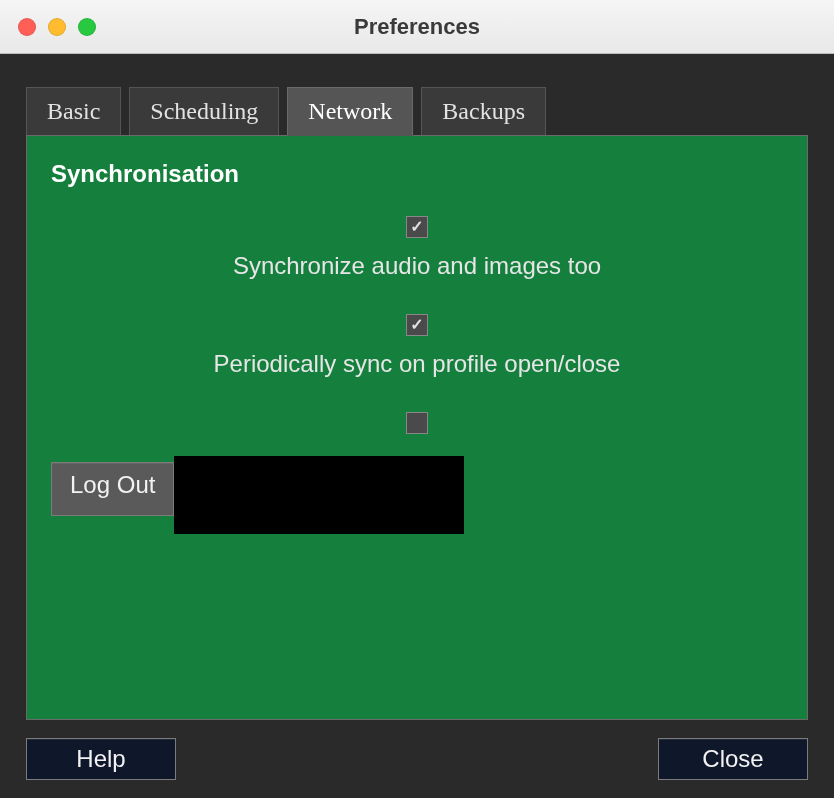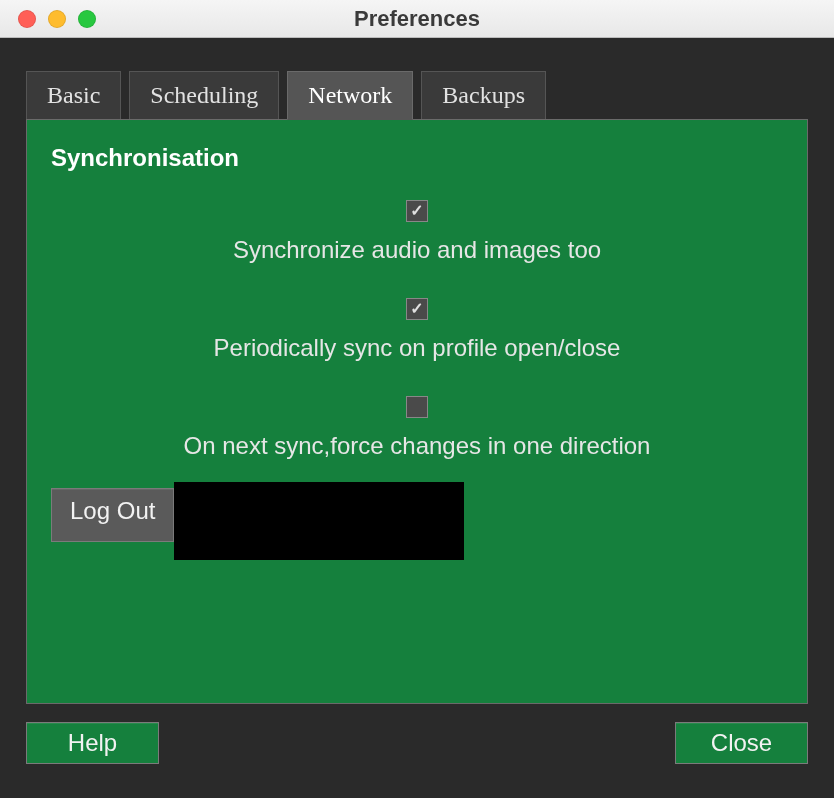--- a/index.html
+++ b/index.html
@@ -8,21 +8,21 @@
       box-sizing: border-box;
       font-family: -apple-system, BlinkMacSystemFont, "Segoe UI", Helvetica, Arial, sans-serif;
     }
     body {
       background: #2a2a2a;
       width: 834px;
       height: 798px;
       overflow: hidden;
     }
     .titlebar {
-      height: 38px;
+      height: 54px;
       background: linear-gradient(to bottom, #f5f5f5 0%, #e8e8e8 100%);
       border-bottom: 1px solid #bcbcbc;
       display: flex;
       align-items: center;
       position: relative;
     }
     .traffic-lights {
       display: flex;
       gap: 12px;
       padding-left: 18px;
@@ -141,27 +141,27 @@
       margin-top: -6px;
       margin-left: 0px;
     }
     .footer-row {
       display: flex;
       justify-content: space-between;
       align-items: center;
       margin-top: 18px;
     }
     .footer-btn {
-      background: #15803d;
+      background: #0f172a;
       border: 1px solid #7b7b7b;
       box-shadow: inset 0 1px 0 rgba(255,255,255,0.08);
       color: #f2f2f2;
       font-size: 24px;
       padding: 6px 0;
-      width: 133px;
+      width: 150px;
       text-align: center;
       cursor: pointer;
     }
   </style>
 </head>
 <body>
 
 <div class="titlebar">
   <div class="traffic-lights">
     <div class="traffic-light red"></div>
@@ -188,21 +188,20 @@
     </div>
 
     <div class="checkbox-row">
       <div class="checkbox checked"></div>
       <div class="checkbox-label">Periodically sync on profile open/close</div>
     </div>
 
 
     <div class="checkbox-row">
       <div class="checkbox"></div>
-      <div class="checkbox-label">On next sync,force changes in one direction</div>
     </div>
 
     <div class="logout-row">
       <div class="action-btn">Log Out</div>
       <div class="redacted"></div>
     </div>
 
   </div>
 
   <div class="footer-row">

